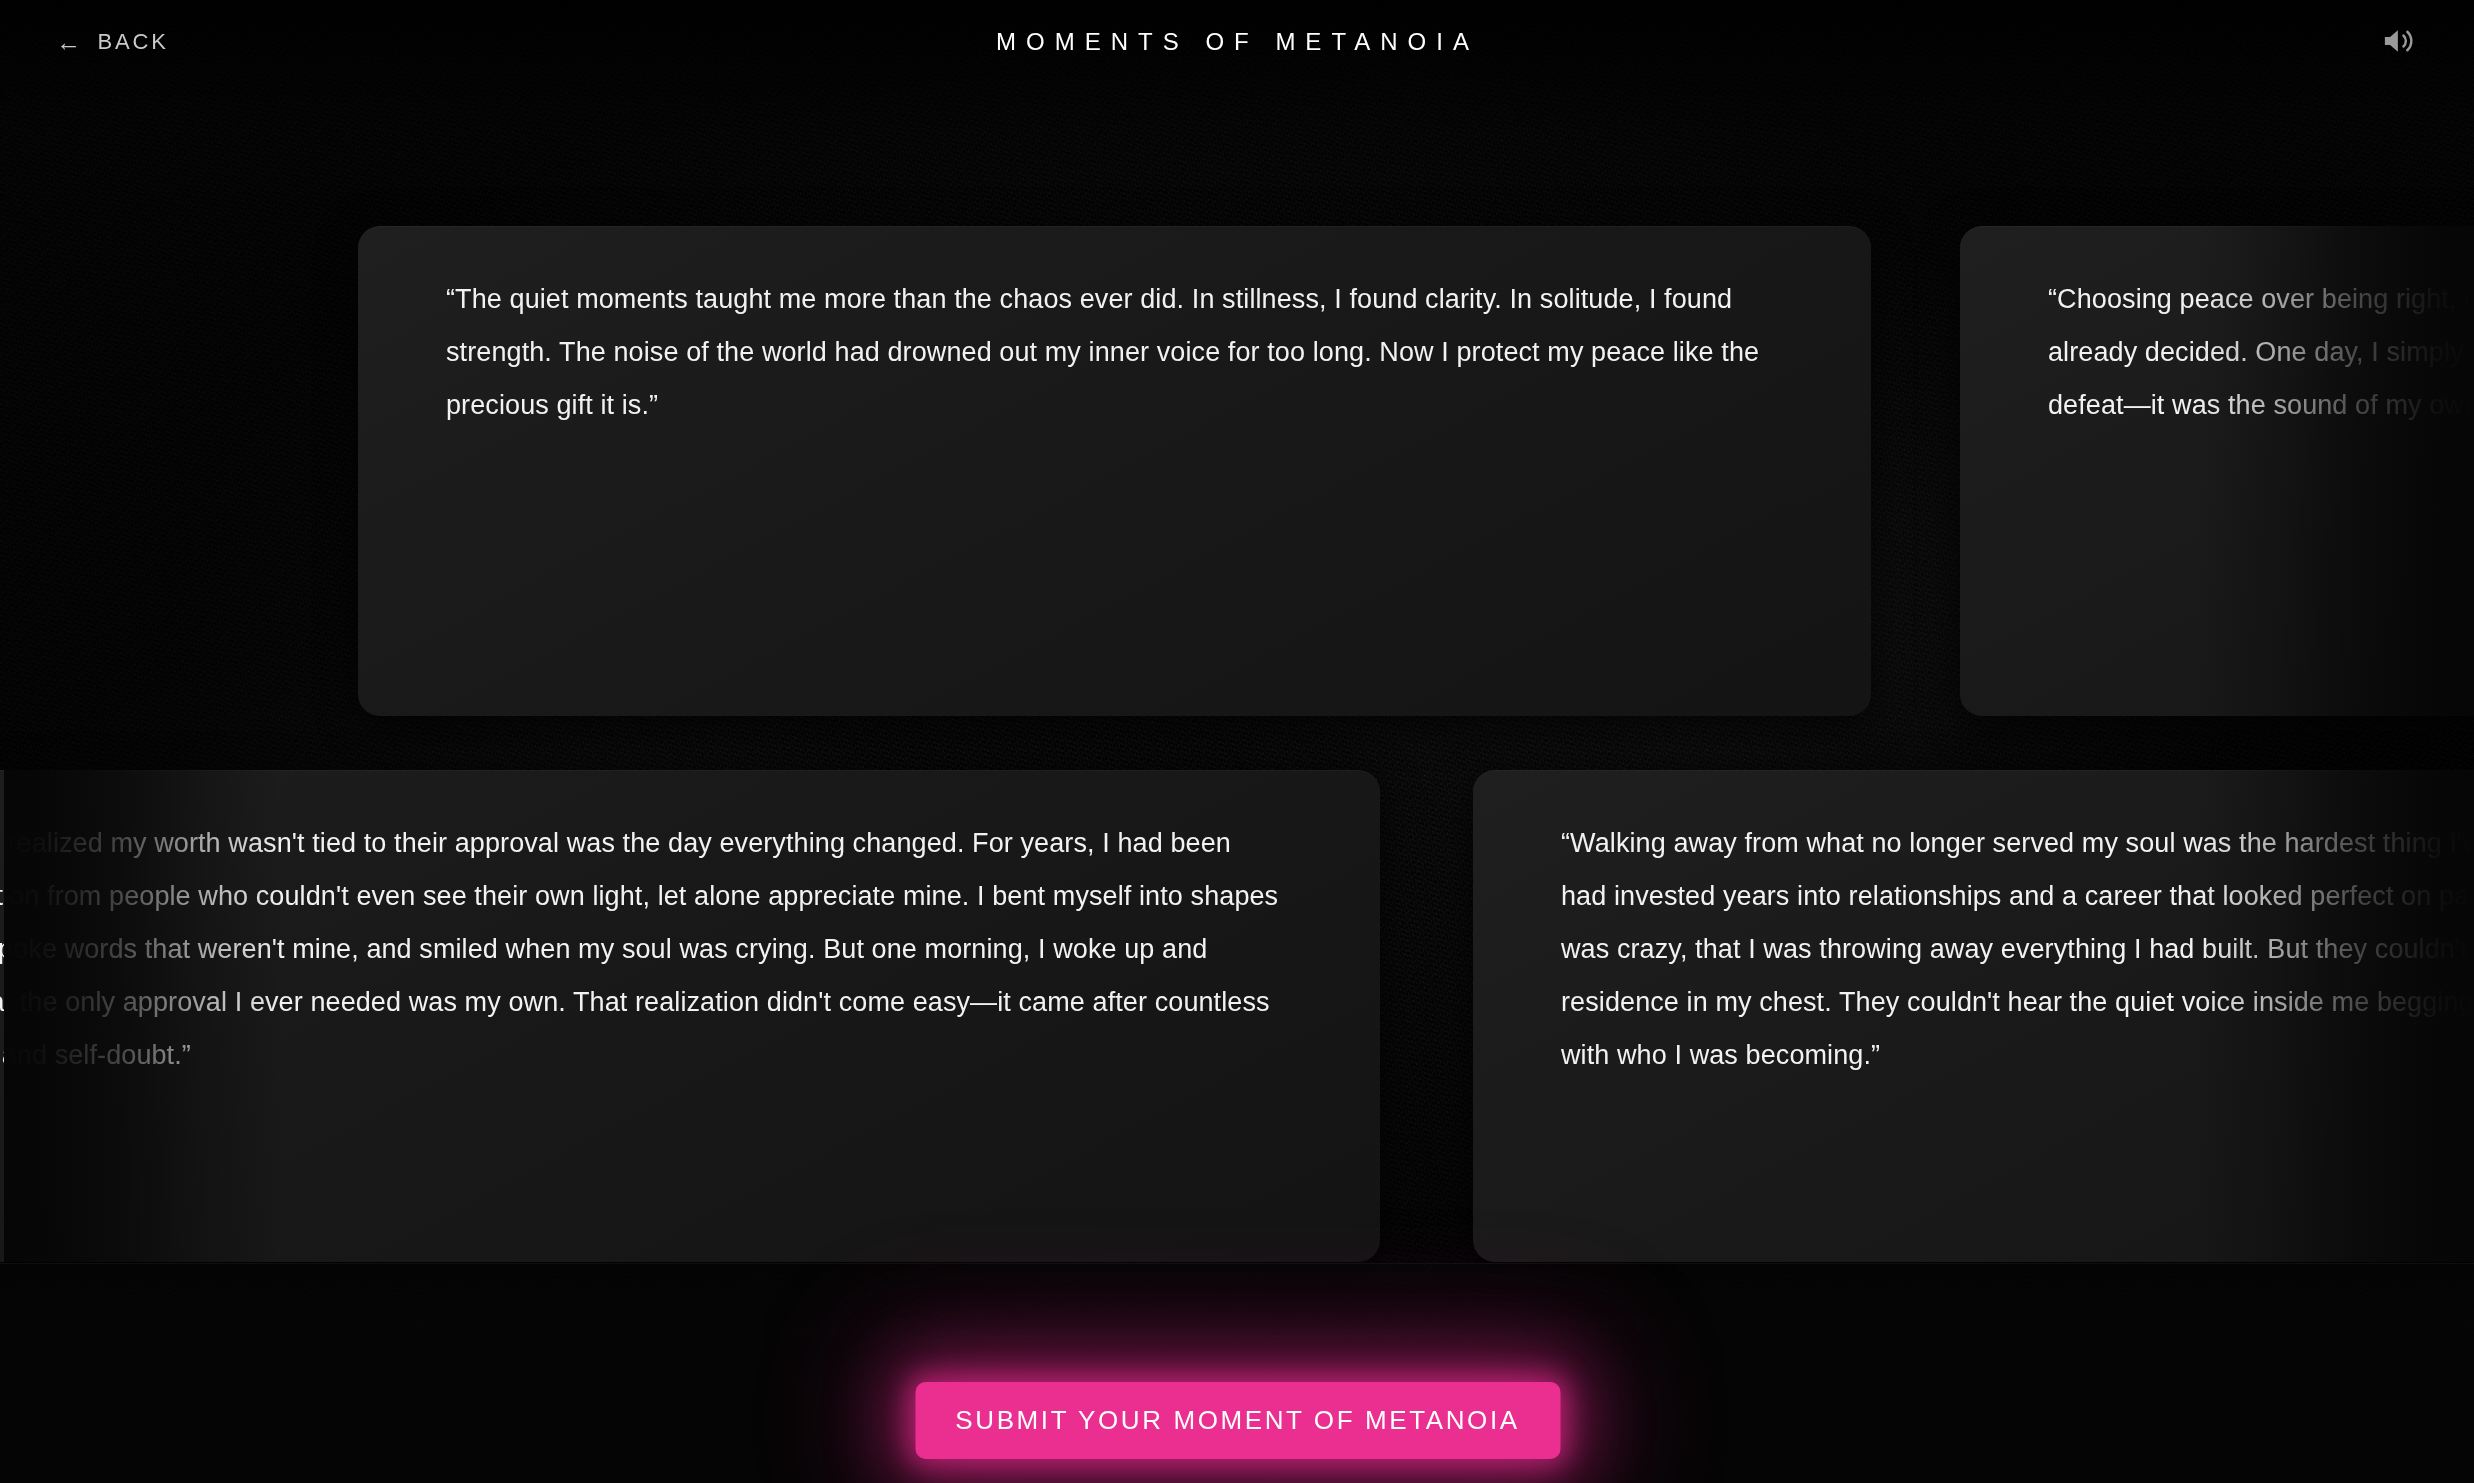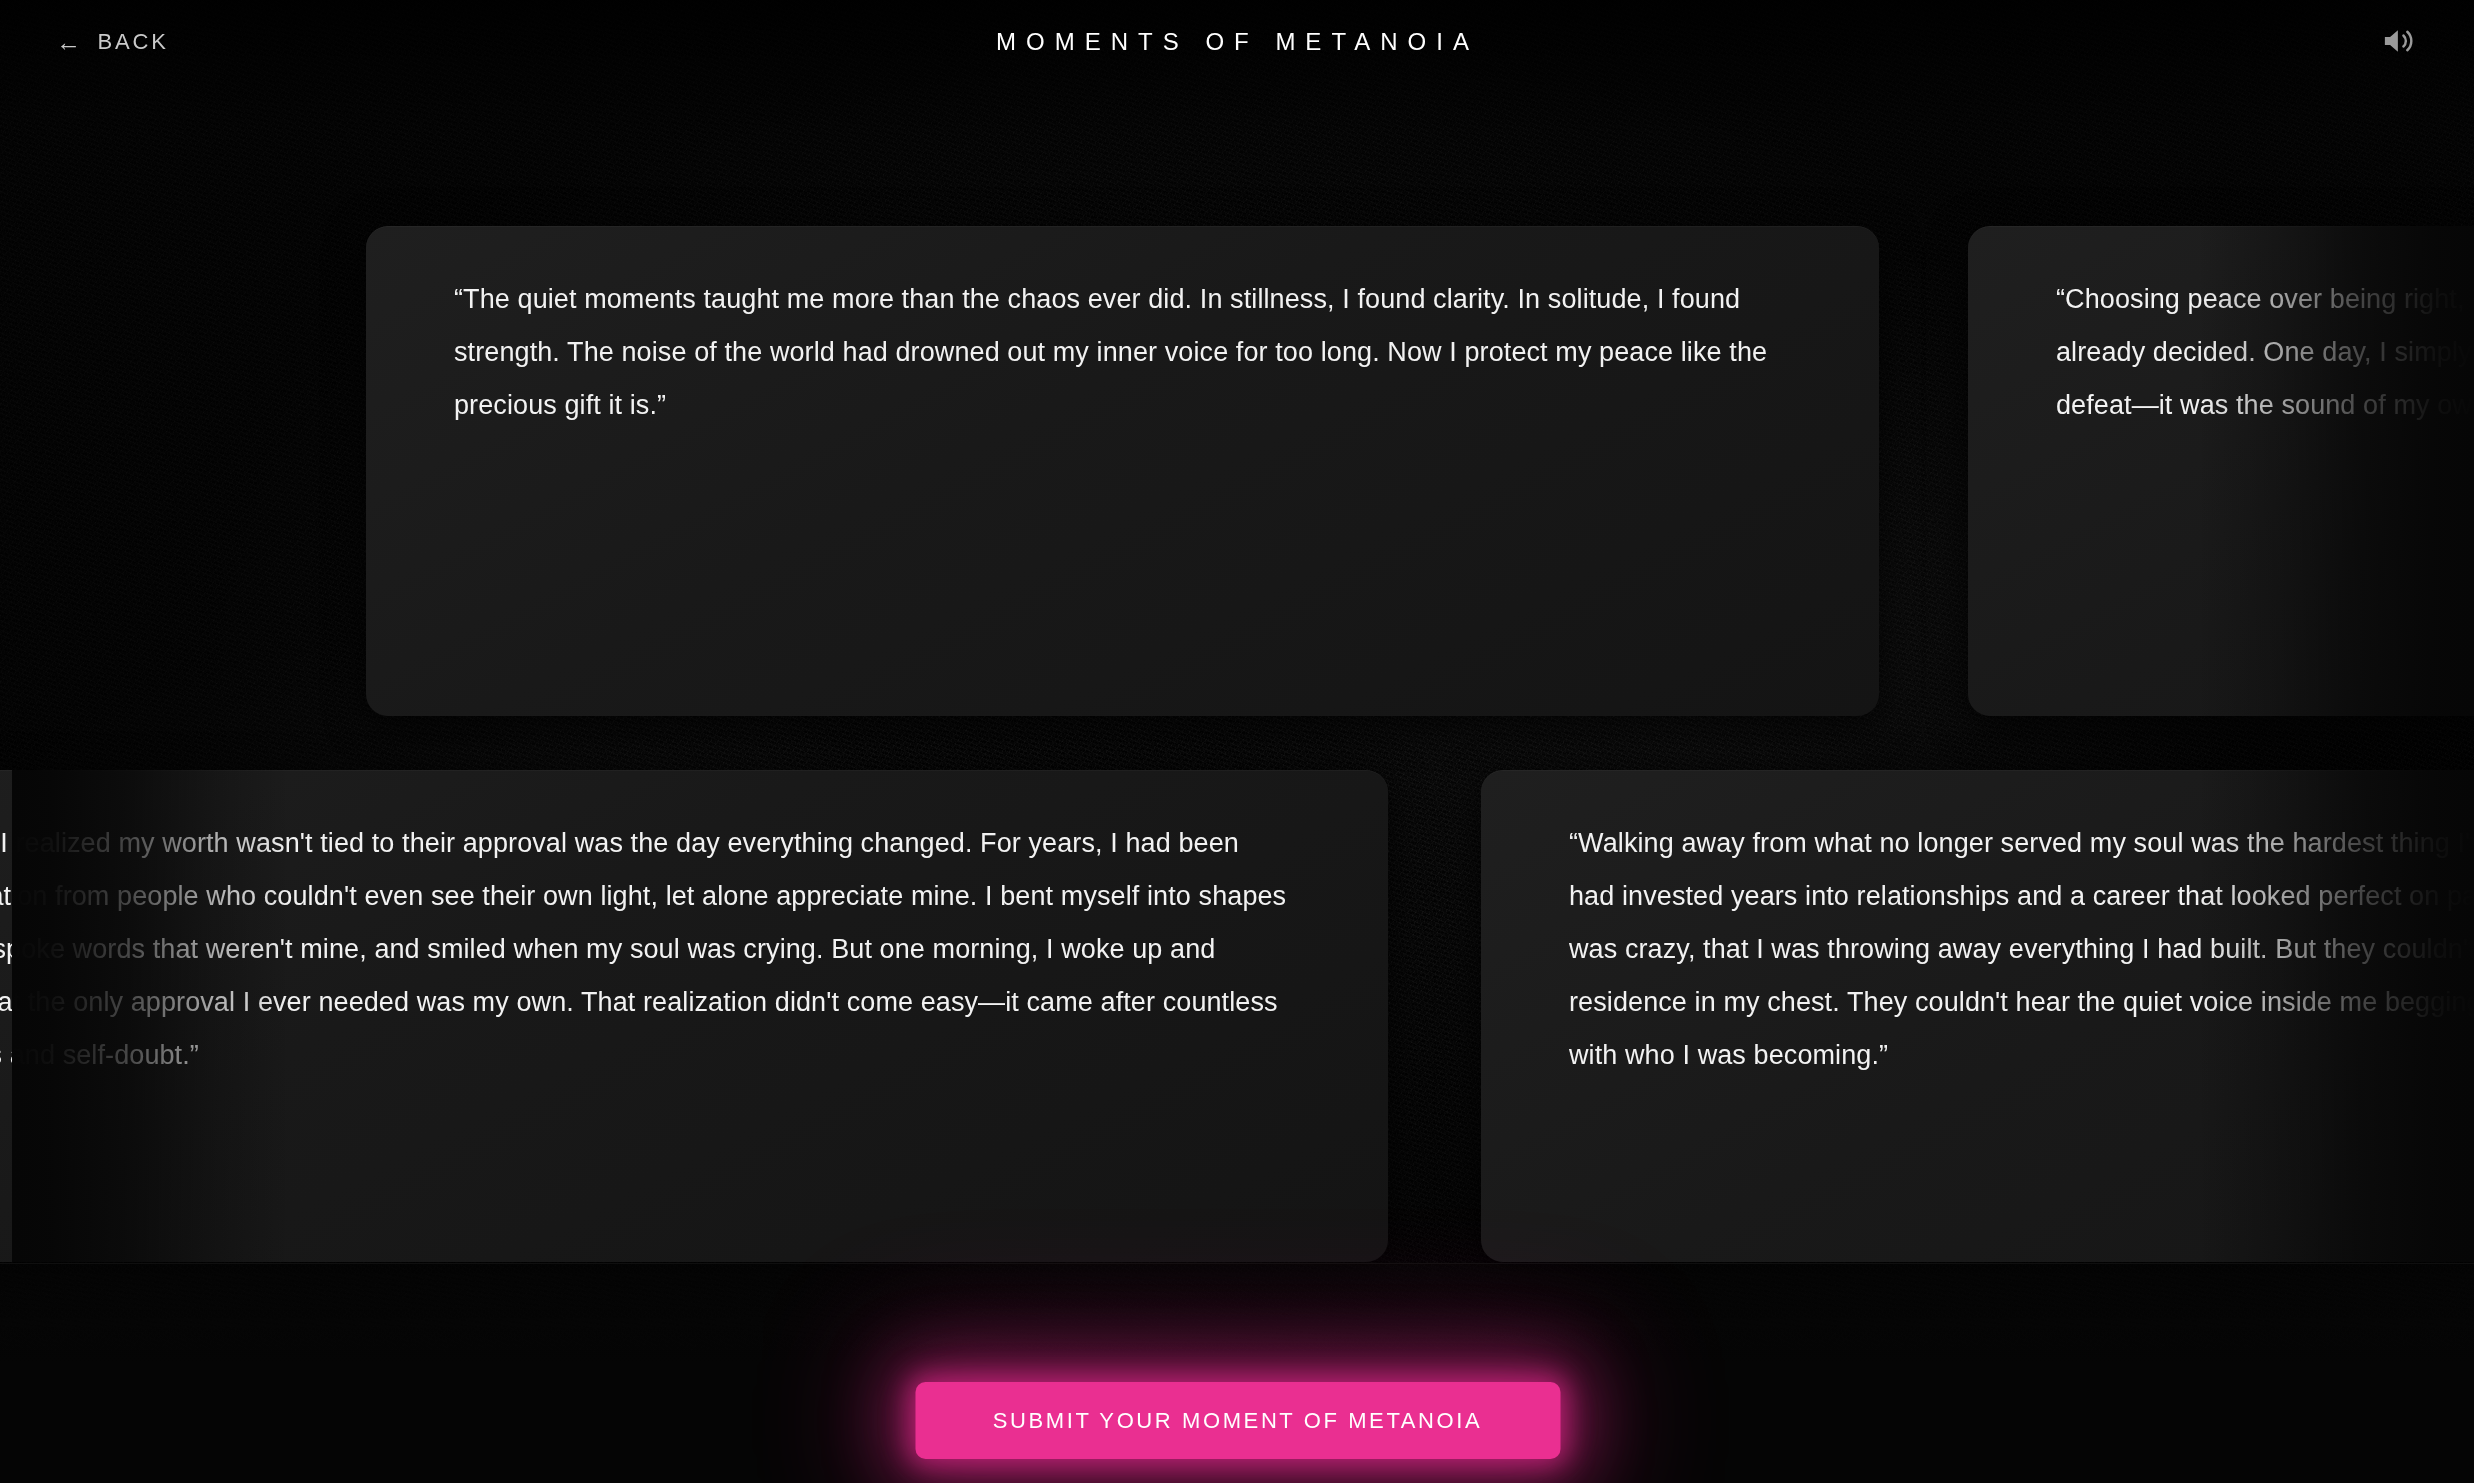--- a/index.html
+++ b/index.html
@@ -52,21 +52,21 @@
     font-weight:400;
   }
   .sound-btn{
     position:absolute; right:52px; top:50%; transform:translateY(-50%);
     width:47px; height:47px; display:flex; align-items:center; justify-content:center;
     background:none; border:none; cursor:pointer;
   }
 
   
   .carousel{
-    position:absolute; left:12px; right:0;
+    position:absolute; left:4px; right:0;
     z-index:10;
   }
   .row-top{ top:226px; height:490px; }
   .row-bottom{ top:770px; height:492px; }
 
   .track{
     position:absolute; top:0; height:100%;
     display:flex; align-items:stretch;
   }
   .track-top{ left:354px; gap:89px; }
@@ -105,21 +105,21 @@
     border-top:0.8px solid rgba(255,255,255,.045);
   }
   .submit-wrap{
     position:absolute; left:50%; top:118px; transform:translateX(-50%);
   }
   .submit-btn{
     width:645px; height:77px;
     border:none; border-radius:10px;
     background:#ea2f91;
     color:#ffffff;
-    font-size:22px; letter-spacing:2.6px;
+    font-size:26px; letter-spacing:2.6px;
     font-family:"Liberation Sans", sans-serif;
     cursor:pointer;
     box-shadow:
       0 0 27px 6.7px rgba(236,42,146,.60),
       0 0 69px 22px rgba(236,42,146,.40),
       0 0 126px 47px rgba(236,42,146,.22);
   }
 </style>
 </head>
 <body>

